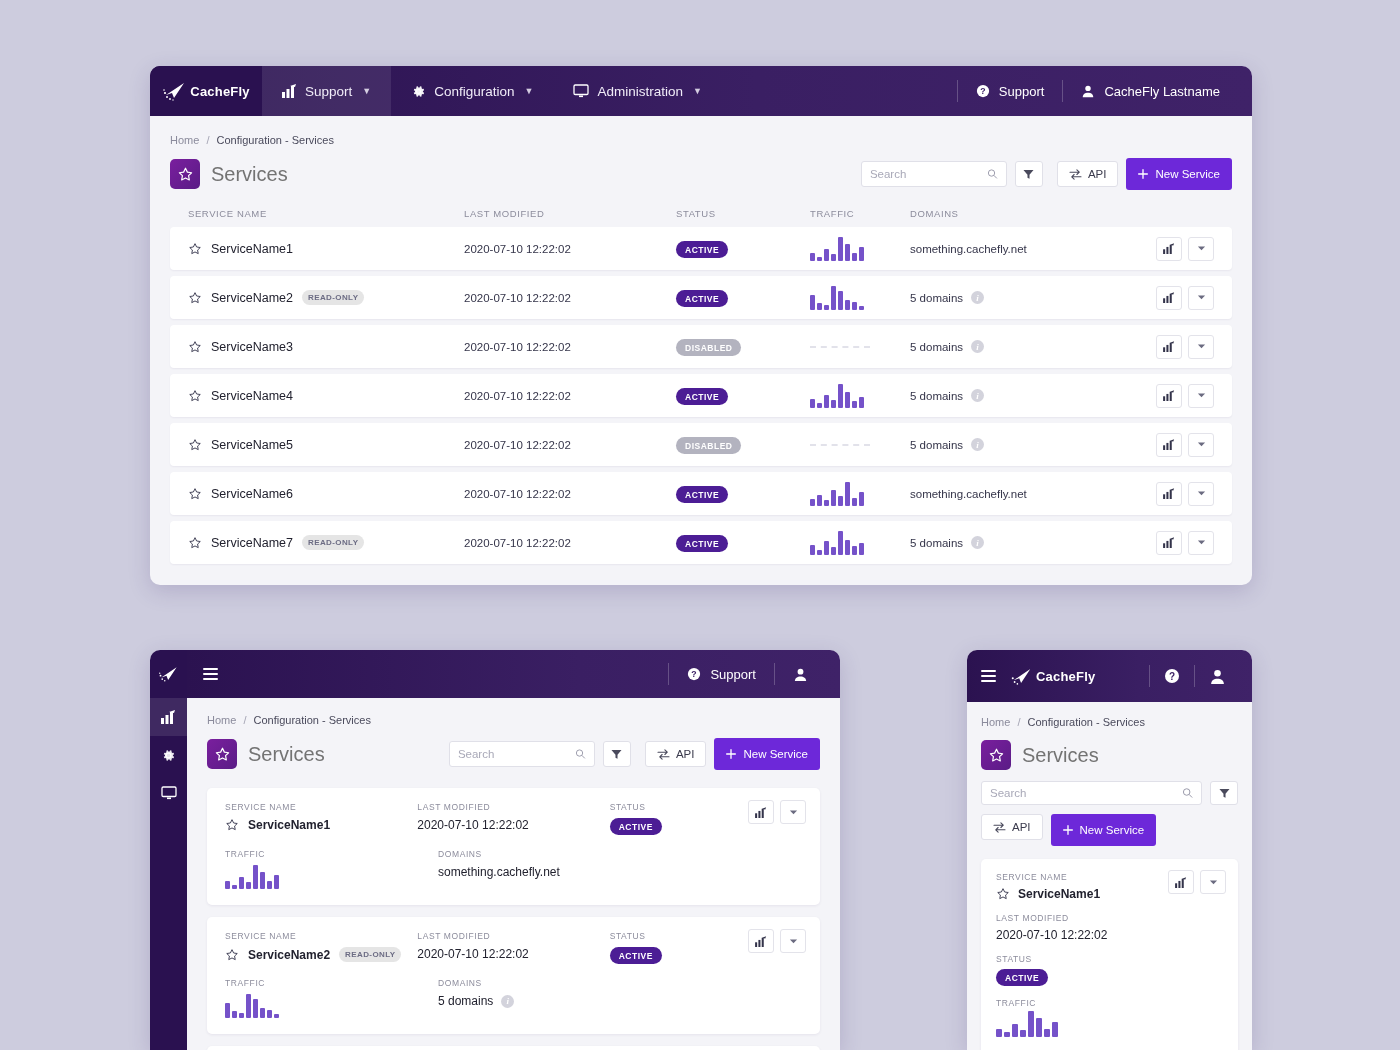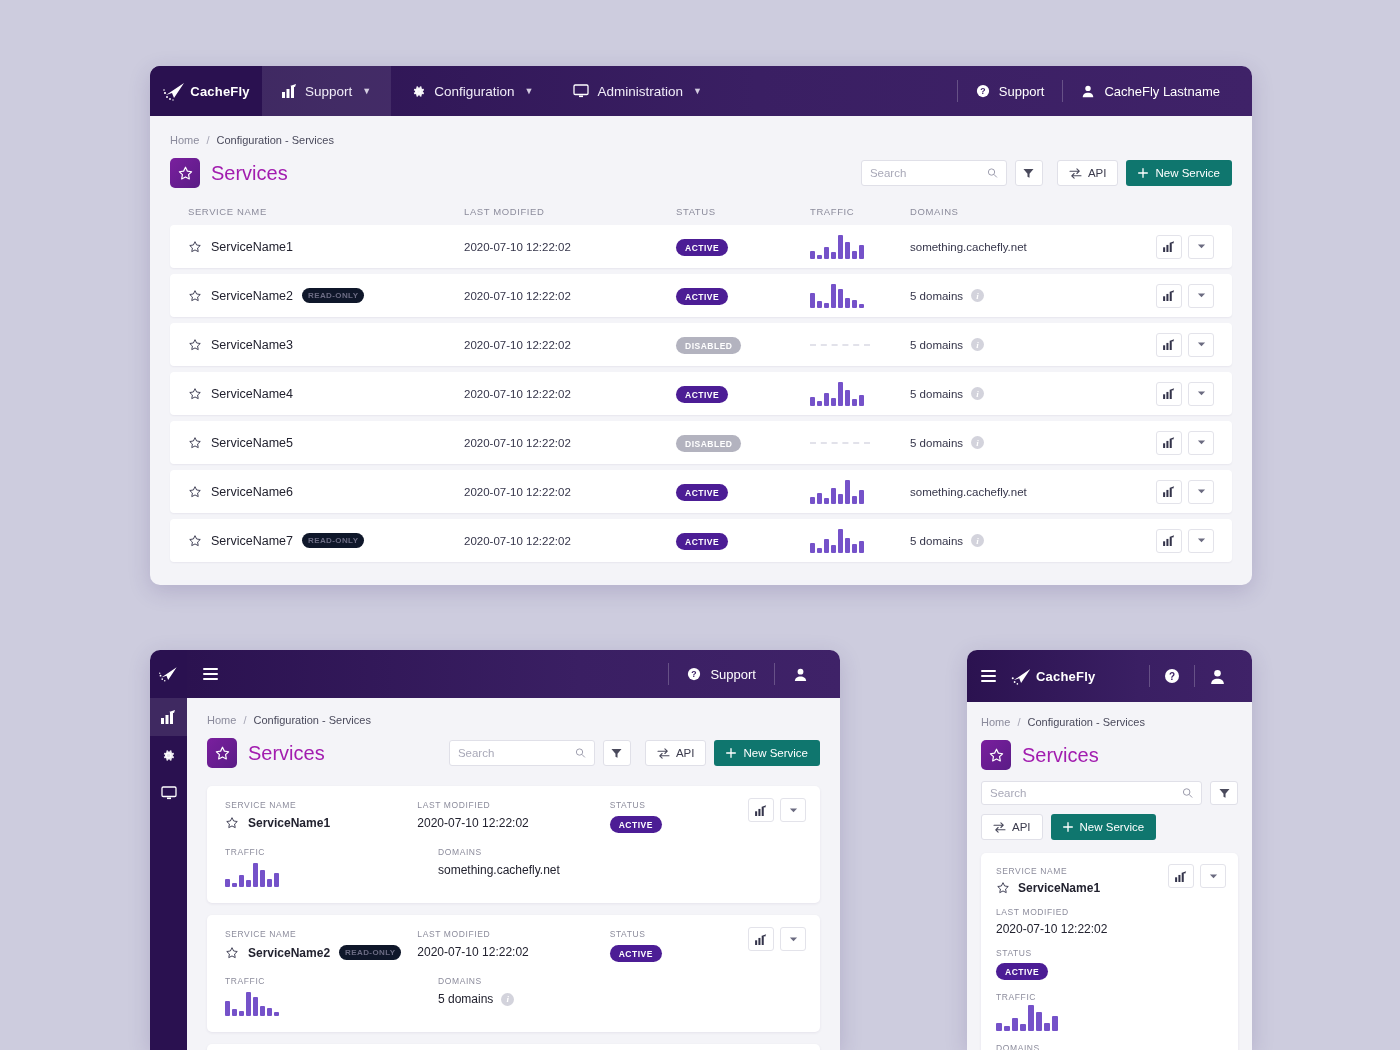--- a/index.html
+++ b/index.html
@@ -54,21 +54,21 @@
   .breadcrumb .sep { margin: 0 4px; color:#a6a6b5; }
   .breadcrumb .crumb-cur { color: #4a4a5c; }
 
   .page-head { display:flex; align-items:center; margin-bottom:18px; }
   .page-icon {
     width: 30px; height: 30px; border-radius: 5px;
     background: linear-gradient(135deg,#7a1f9e 0%,#5a1c86 100%);
     display:flex; align-items:center; justify-content:center;
     margin-right: 11px;
   }
-  .page-title { font-size: 20px; color:#a21caf; font-weight: 400; }
+  .page-title { font-size: 20px; color:#737373; font-weight: 400; }
   .head-tools { margin-left:auto; display:flex; align-items:center; gap:8px; }
 
   .search-box {
     width: 146px; height: 26px; background:#fff; border:1px solid #e0e0e8;
     border-radius: 3px; display:flex; align-items:center; padding: 0 8px;
   }
   .search-box input {
     border:0; outline:0; font-size:11.5px; width:100%;
     font-family:"Liberation Sans",sans-serif; color:#4a4a5c; background:transparent;
   }
@@ -76,21 +76,21 @@
   .icon-btn {
     width: 28px; height: 26px; background:#fff; border:1px solid #e0e0e8;
     border-radius:3px; display:flex; align-items:center; justify-content:center; cursor:pointer;
   }
   .api-btn {
     height:26px; background:#fff; border:1px solid #e0e0e8; border-radius:3px;
     display:flex; align-items:center; gap:6px; padding:0 11px; font-size:11.5px;
     color:#3b3b4d; cursor:pointer; margin-left:6px;
   }
   .primary-btn {
-    height:26px; background:#0f766e; border-radius:3px; color:#fff;
+    height:32px; background:#6d28d9; border-radius:3px; color:#fff;
     display:flex; align-items:center; gap:7px; padding:0 12px;
     font-size:11.5px; cursor:pointer; border:0;
     font-family:"Liberation Sans",sans-serif;
   }
 
   
   .tbl-head {
     display:flex; align-items:center; padding: 0 18px 8px 18px;
     font-size: 9.5px; letter-spacing:.6px; color:#8c8c9c; text-transform:uppercase;
   }
@@ -102,21 +102,21 @@
   .c-act  { width: 82px; }
 
   .row {
     display:flex; align-items:center; height: 43px;
     background:#fff; border-radius:4px; margin-bottom:6px;
     padding: 0 18px; box-shadow: 0 1px 2px rgba(40,20,80,.06);
   }
   .svc-name { display:flex; align-items:center; gap:9px; font-size:12.5px; color:#22222f; }
   .star { flex:none; }
   .badge-ro {
-    background:#0f172a; color:#6c6c84; font-size:8px; letter-spacing:.4px;
+    background:#e5e5e5; color:#6c6c84; font-size:8px; letter-spacing:.4px;
     padding: 3px 6px; border-radius:9px; font-weight:bold;
   }
   .cell-mod { font-size:11.5px; color:#35354a; }
   .badge-status {
     display:inline-flex; align-items:center; justify-content:center;
     height:17px; padding:0 9px; border-radius:9px; color:#fff;
     font-size:8.5px; font-weight:bold; letter-spacing:.5px;
   }
   .st-active { background:#4c1d95; }
   .st-disabled { background:#b3b3bf; }

